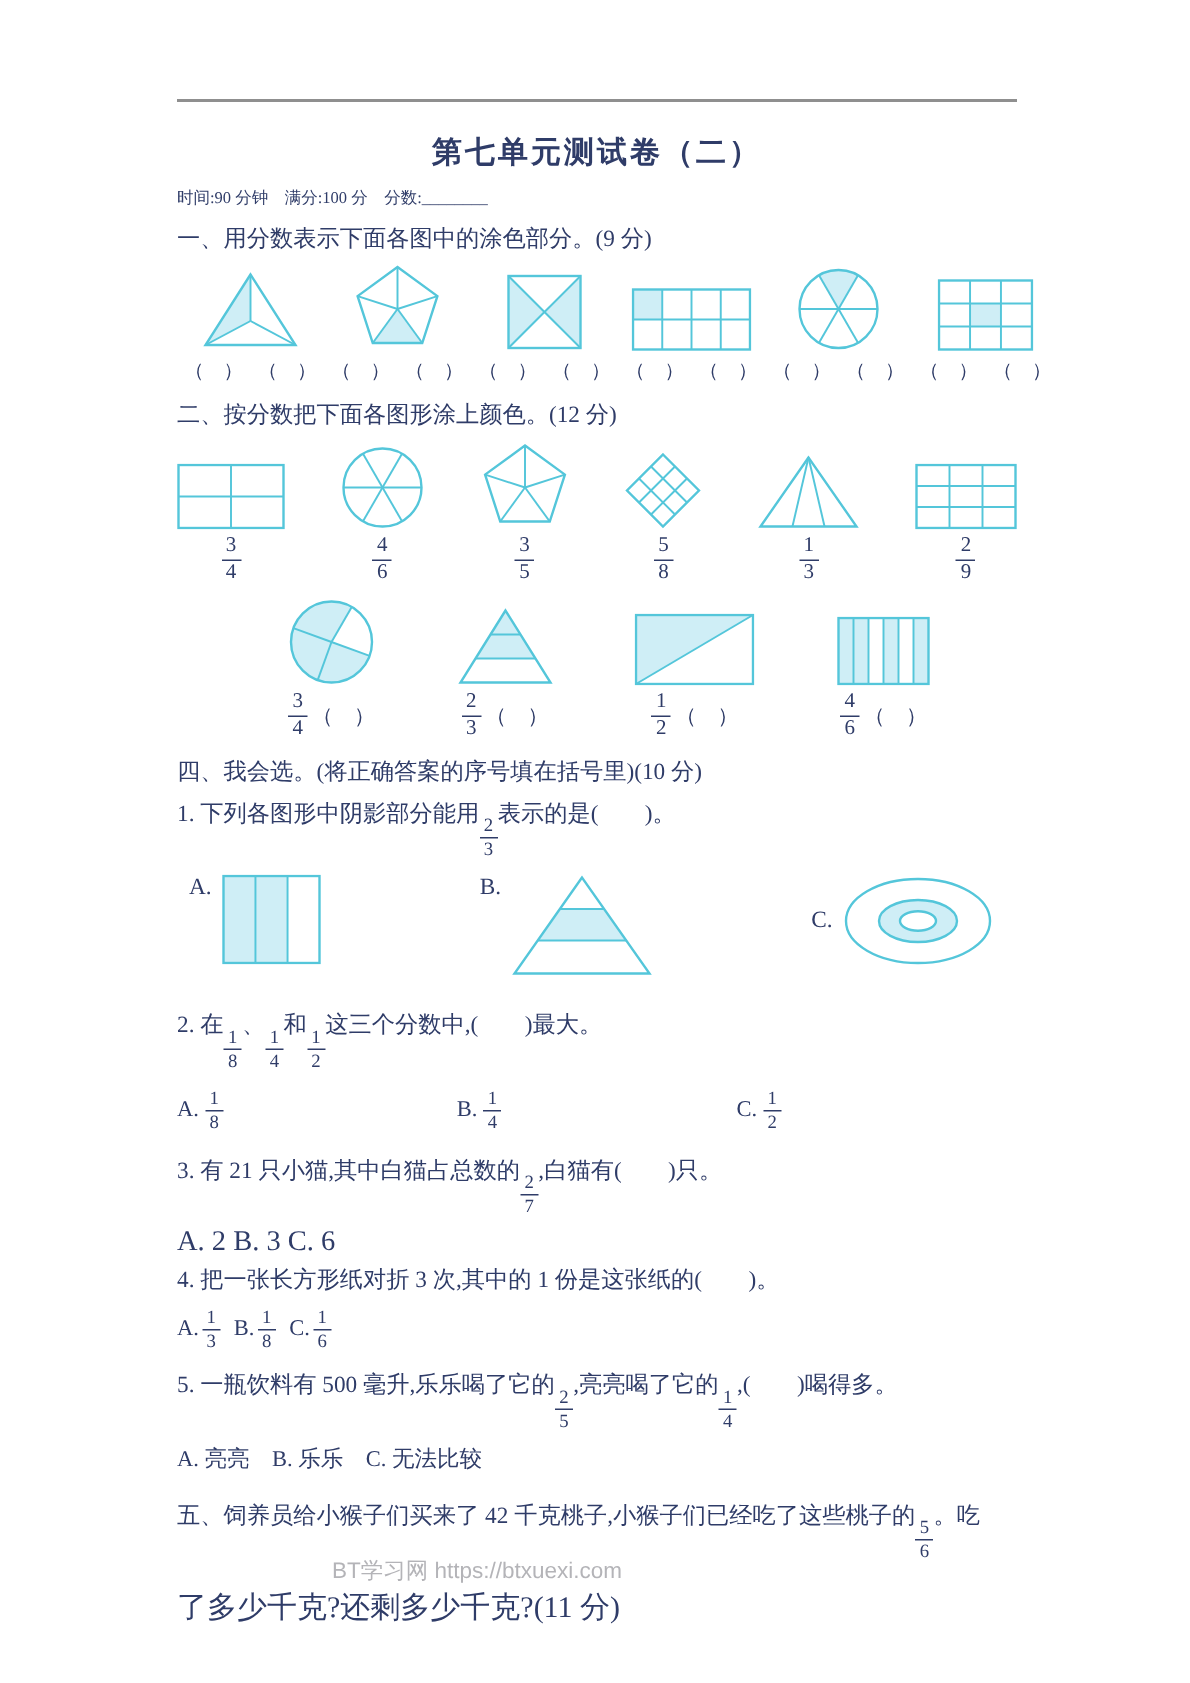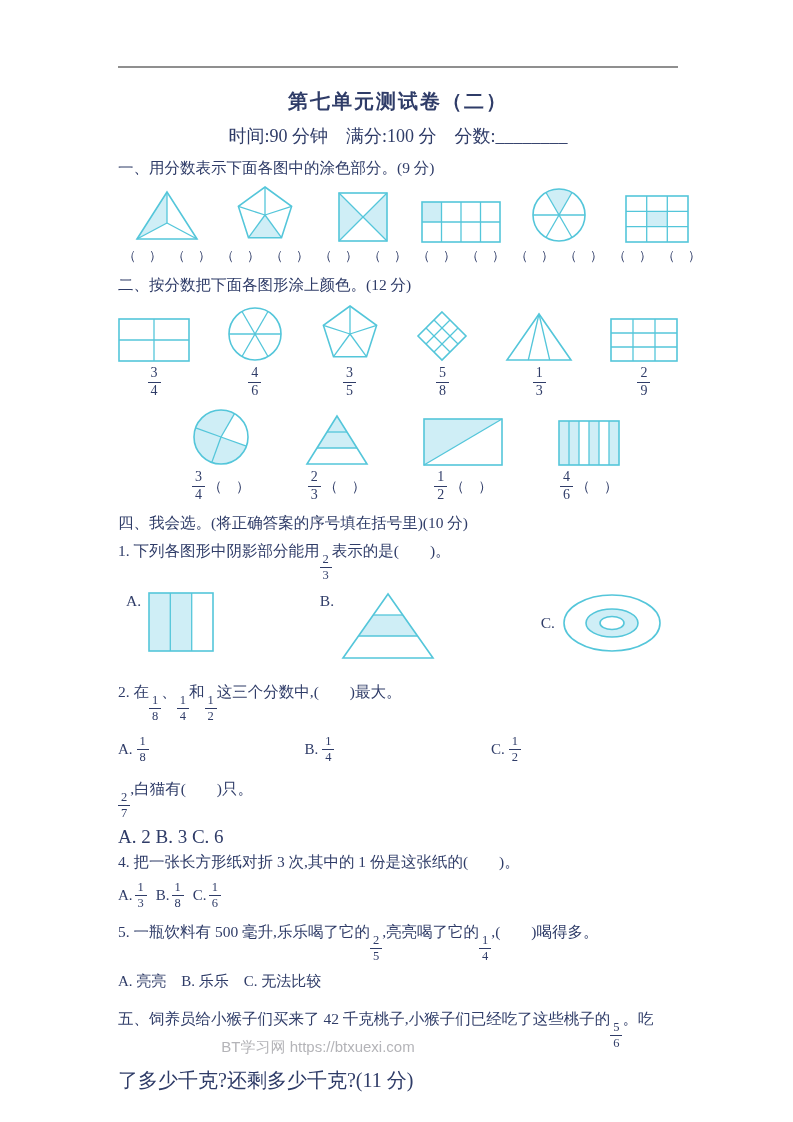--- a/index.html
+++ b/index.html
@@ -5,21 +5,21 @@
   * { margin:0; padding:0; box-sizing:border-box; }
   html,body { background:#ffffff; }
   .page {
     position:relative; width:793px; height:1122px; background:#ffffff;
     font-family:"Liberation Serif","DejaVu Serif",serif;
     color:#2f3c68; overflow:hidden;
   }
   .content { position:absolute; left:118px; top:66px; width:560px; }
   .topline { border-top:2px solid #8f8f8f; height:0; }
   .title { font-size:20px; font-weight:bold; text-align:center; margin-top:20px; letter-spacing:2px; }
-  .meta { font-size:18px; text-align:center; margin-top:9px; }
+  .meta { font-size:11px; text-align:left; margin-top:9px; }
   .heading { font-size:15.5px; margin-top:10px; }
   .row { display:flex; justify-content:space-between; align-items:flex-end; }
   .s1-row { margin-top:6px; }
   .s2-row { margin-top:8px; }
   .s3-row { margin-top:10px; padding:0 58px 0 74px; }
   .fig-col { display:flex; flex-direction:column; align-items:center; }
   .parens { font-size:13px; margin-top:4px; white-space:nowrap; }
   .parens span { margin:0 5px; }
   .caption { margin-top:4px; font-size:14px; white-space:nowrap; display:flex; align-items:center; }
   .caption .paren-blank { margin-left:3px; }
@@ -375,21 +375,21 @@
         </span>
       <span>
           <span>C.</span>
           <span class="frac">
             <span class="fn">1</span>
             <span class="fd">2</span>
           </span>
         </span>
     </div>
 
-    <div class="textline q3-line"><span class="frac">
+    <div class="textline q3-line"><span>3. 有 21 只小猫,其中白猫占总数的</span><span class="frac">
           <span class="fn">2</span>
           <span class="fd">7</span>
         </span><span>,白猫有(　　)只。</span></div>
     <div class="plain-opts">A. 2 B. 3 C. 6</div>
 
     <div class="textline q4-line">4. 把一张长方形纸对折 3 次,其中的 1 份是这张纸的(　　)。</div>
     <div class="q4-opts">
       <span class="lbl">A.</span>
         <span class="frac gap">
           <span class="fn">1</span>

